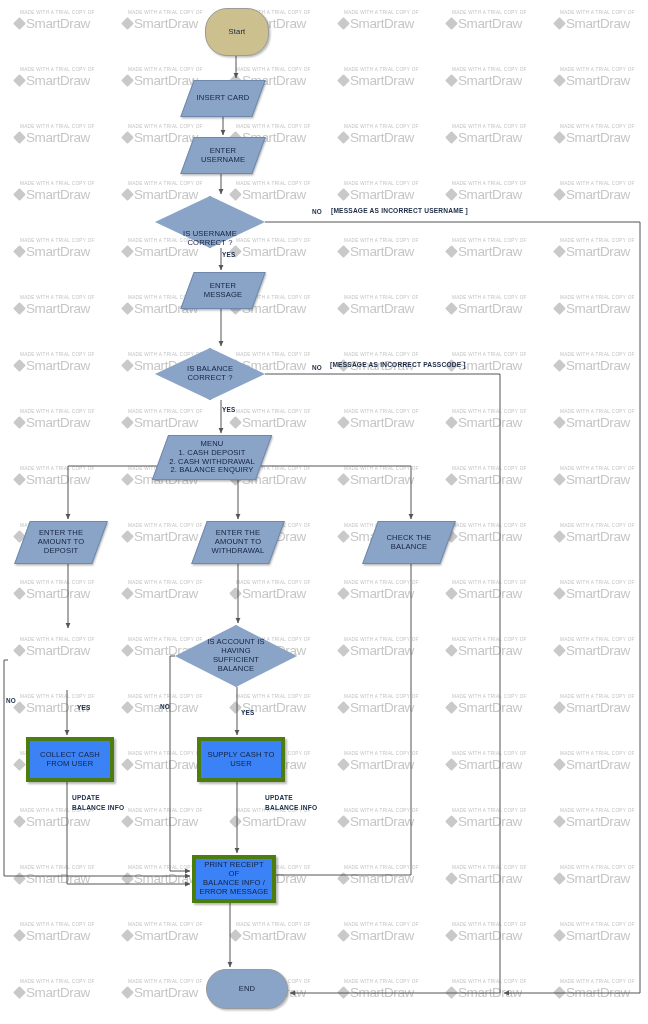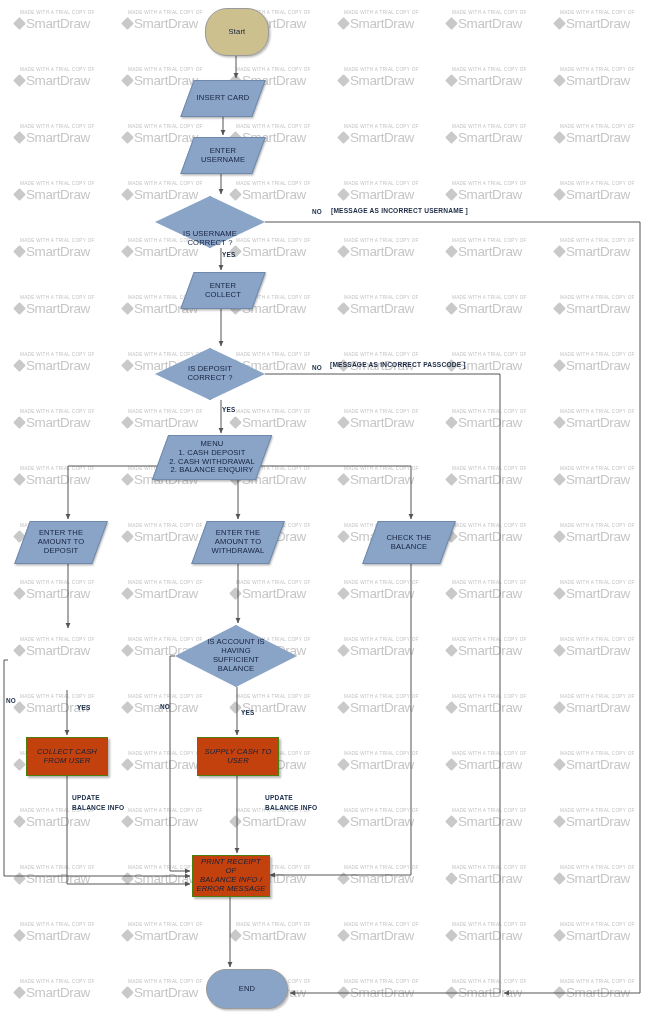--- a/index.html
+++ b/index.html
@@ -96,24 +96,23 @@
     background: #cdc08f;
     border: 1px solid #9a9a9a;
     border-radius: 22px;
     box-shadow: 1.5px 1.5px 2px rgba(0,0,0,0.25);
   }
   .term.blue {
     background: #8aa4c8;
   }
   
   .proc {
-    background: #c2410c;
-    border: 1px solid #4d7c0f;
+    background: #3b82f6;
+    border: 4px solid #4d7c0f;
     box-shadow: 1.5px 1.5px 2px rgba(0,0,0,0.28);
-    font-style: italic;
   }
   
   .io {
     background: transparent;
     border: none;
   }
   .io .skew {
     position: absolute;
     left: 0; top: 0; right: 0; bottom: 0;
     background: #8aa4c8;
@@ -997,27 +996,27 @@
         <div class="dia"></div>
         <div class="lbl">
           <div>IS USERNAME</div>
           <div>CORRECT ?</div>
         </div>
       </div>
       <div class="node io" style="left:187px;top:272px;width:72px;height:37px;">
         <div class="skew"></div>
         <div class="lbl">
           <div>ENTER</div>
-          <div>COLLECT</div>
+          <div>MESSAGE</div>
         </div>
       </div>
       <div class="node dec" style="left:155px;top:348px;width:110px;height:52px;">
         <div class="dia"></div>
         <div class="lbl">
-          <div>IS DEPOSIT</div>
+          <div>IS BALANCE</div>
           <div>CORRECT ?</div>
         </div>
       </div>
       <div class="node io" style="left:160px;top:435px;width:104px;height:45px;">
         <div class="skew"></div>
         <div class="lbl">
           <div>MENU</div>
           <div>1. CASH DEPOSIT</div>
           <div>2. CASH WITHDRAWAL</div>
           <div>2. BALANCE ENQUIRY</div>

